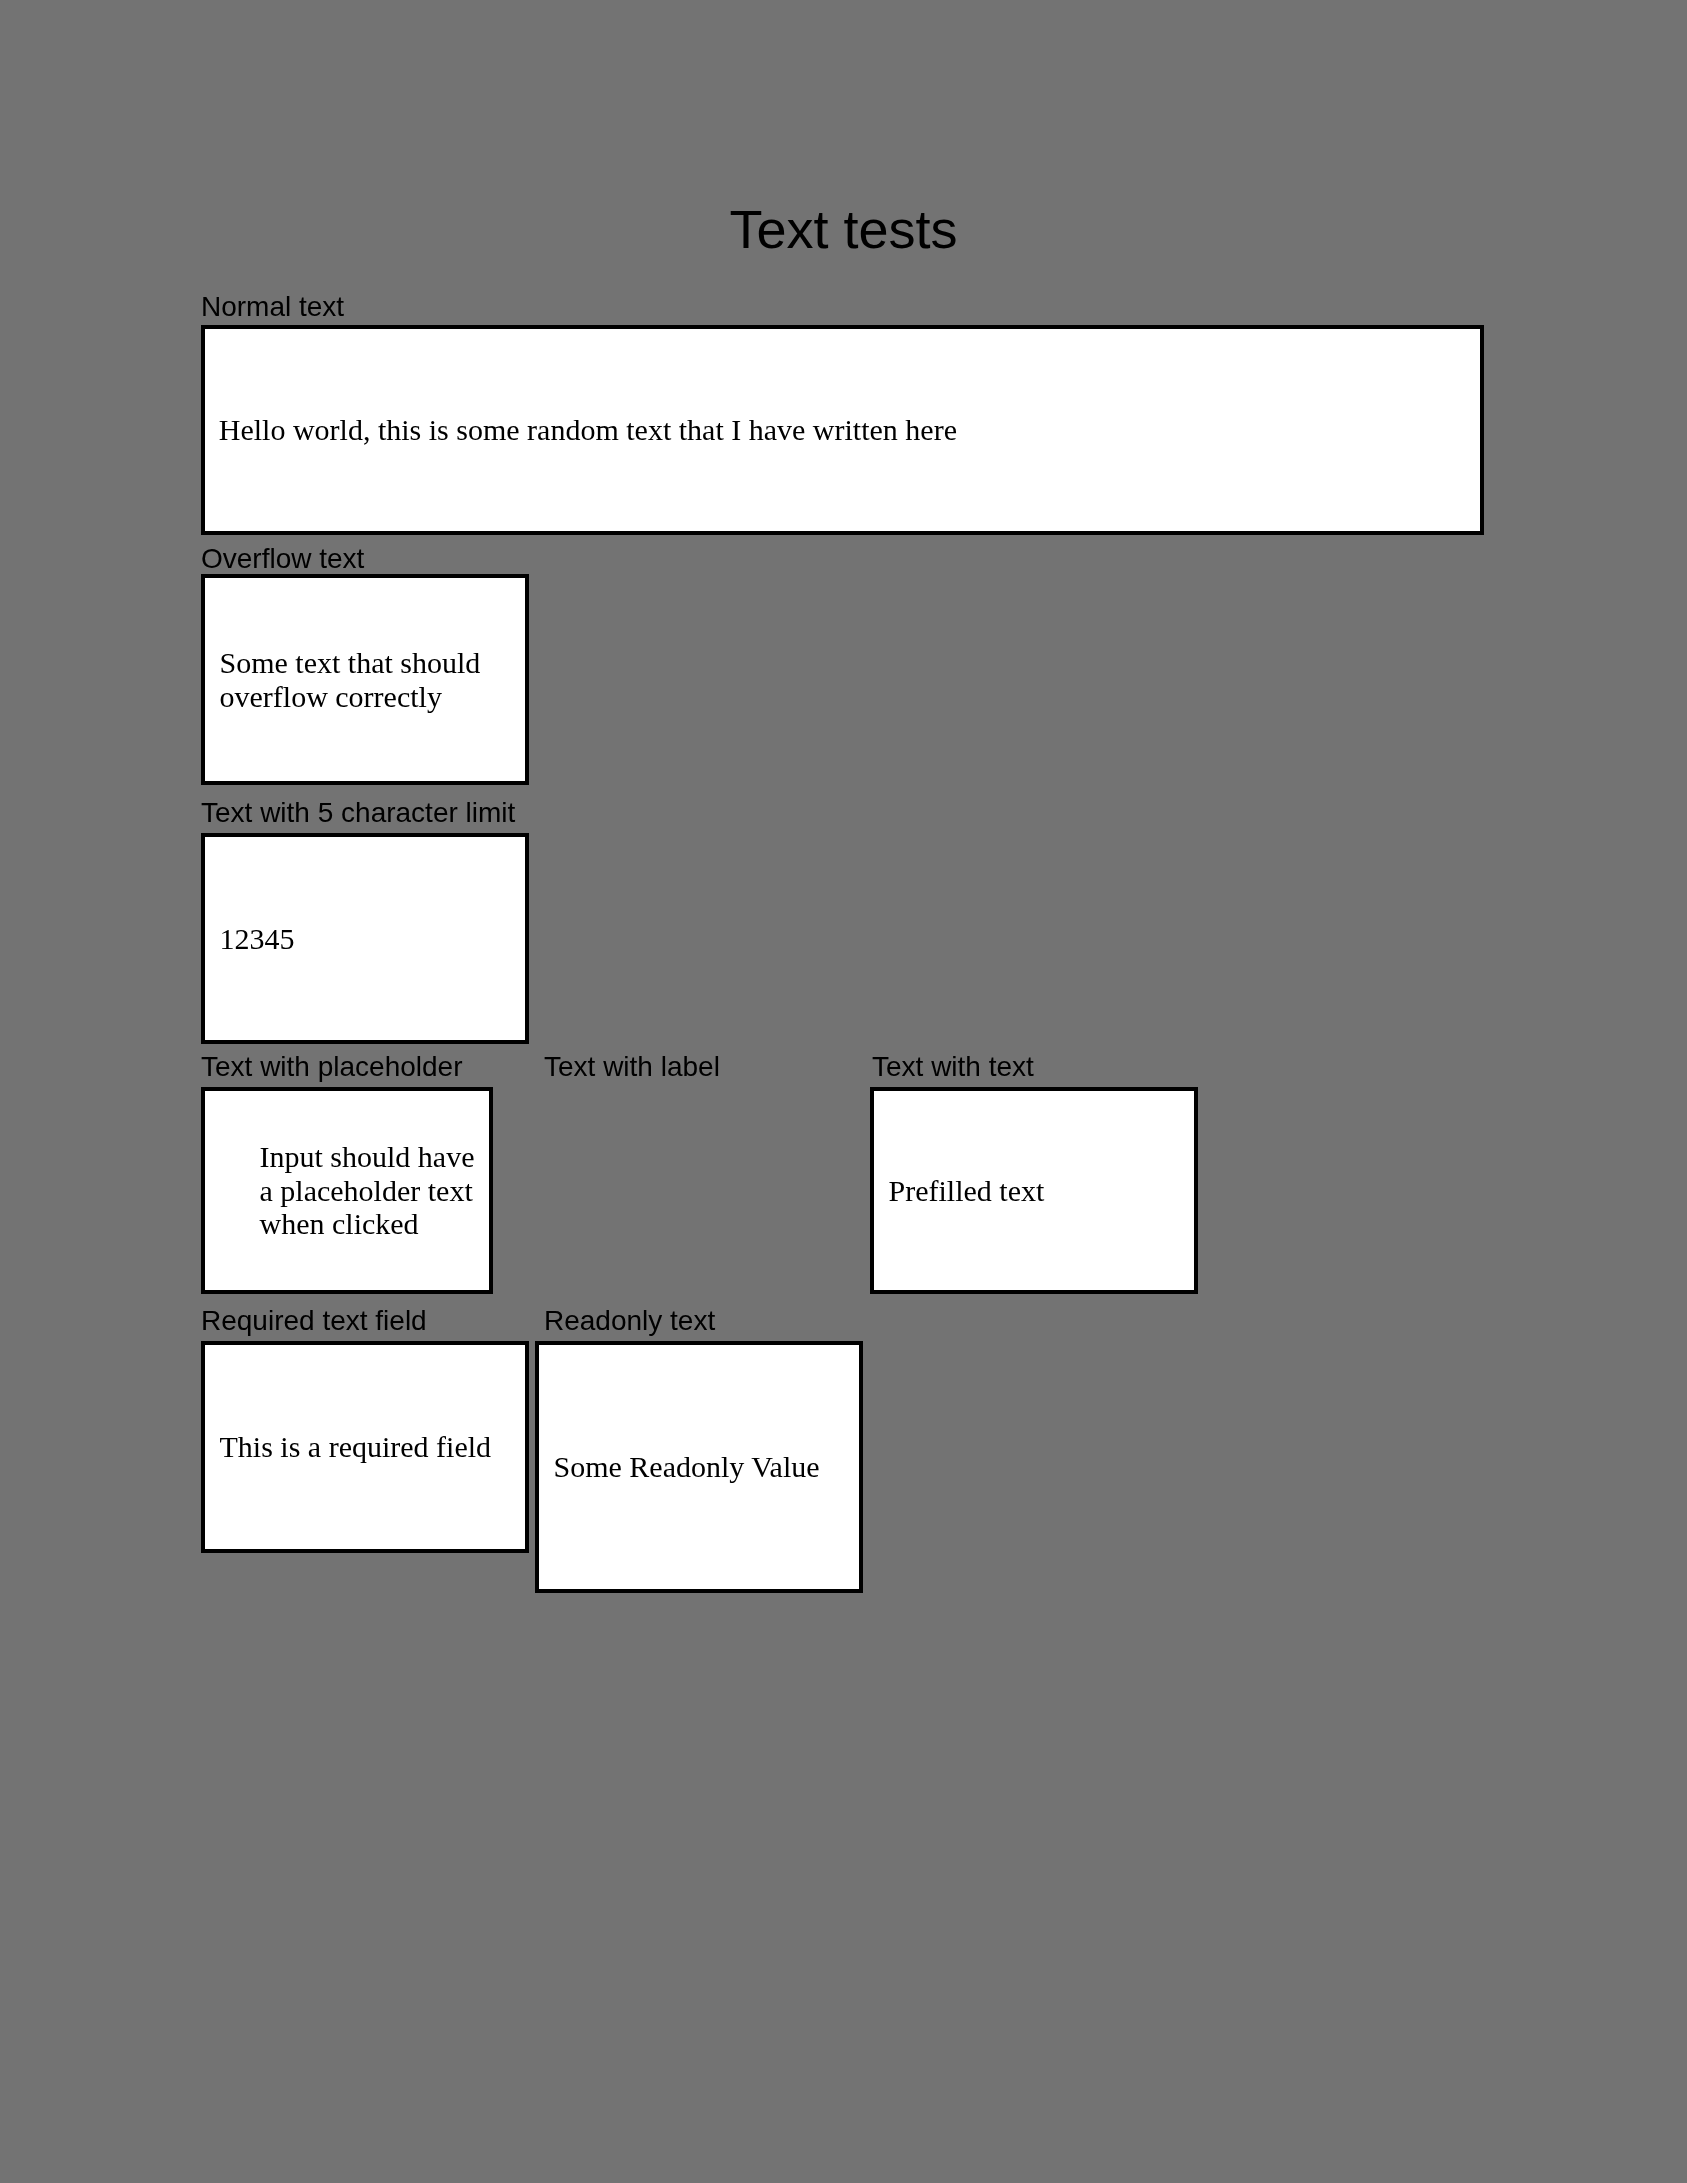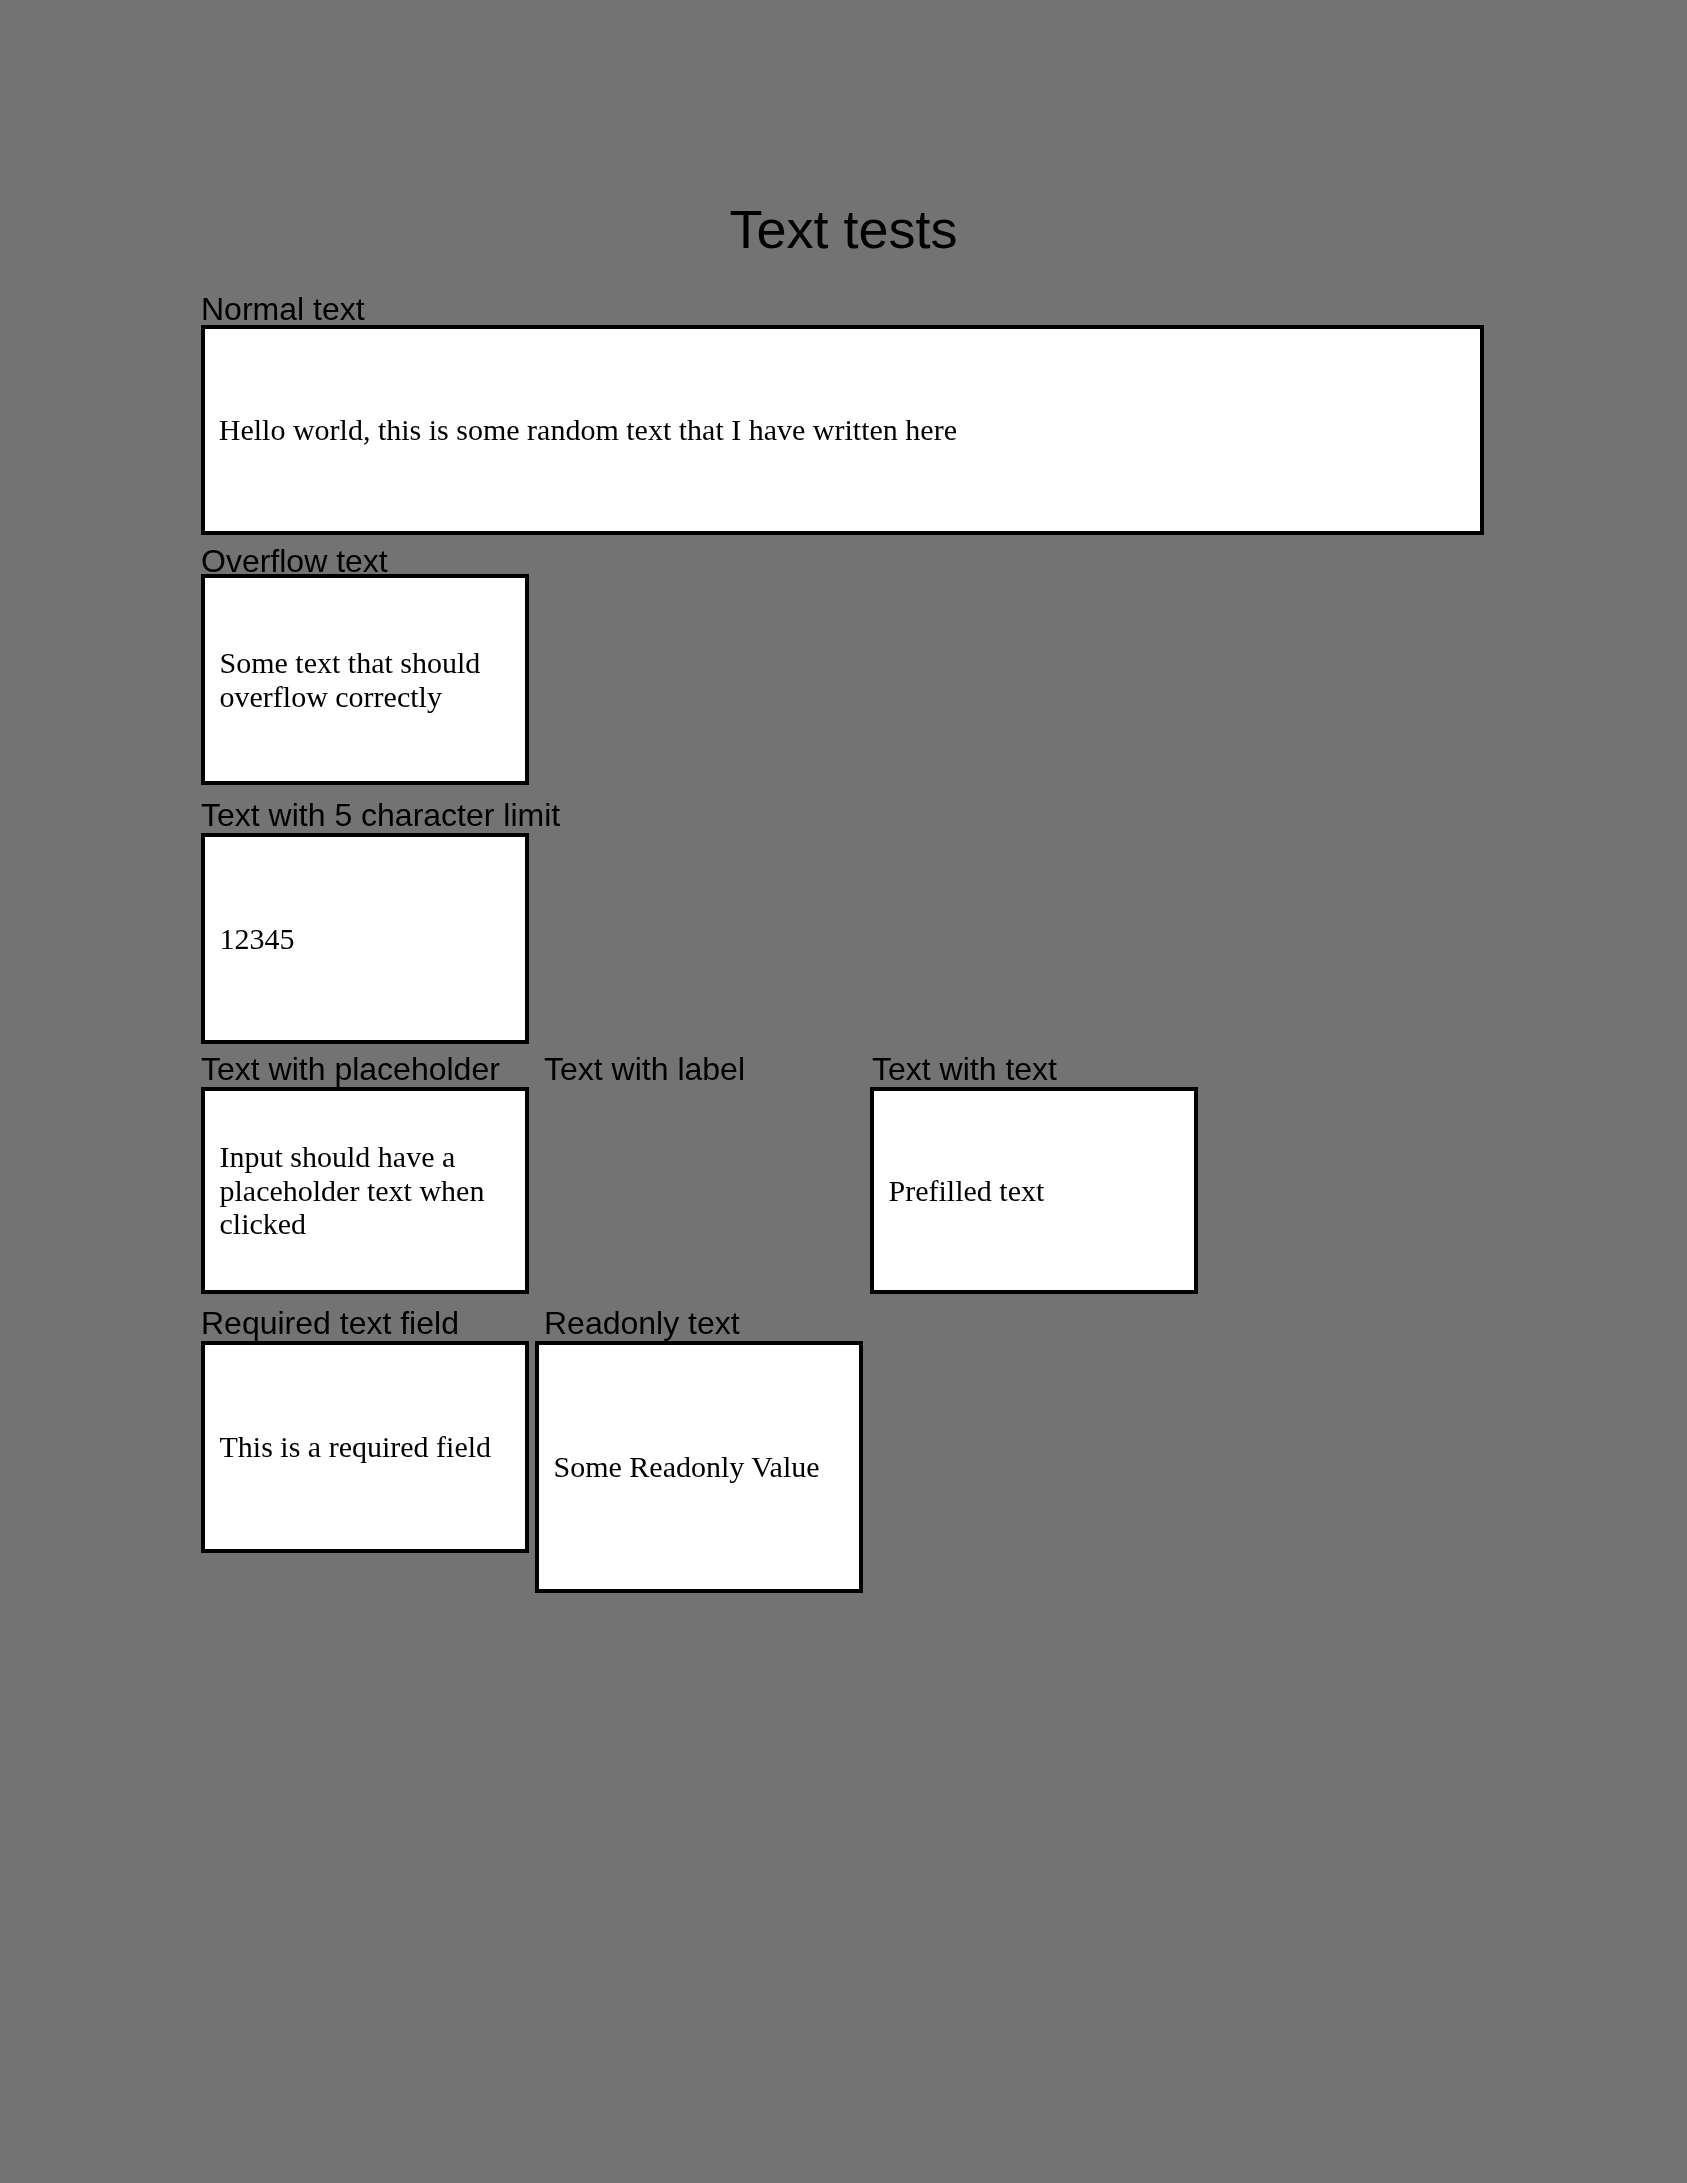--- a/index.html
+++ b/index.html
@@ -22,21 +22,21 @@
     margin: 0;
     text-align: center;
     font-family: "Liberation Sans", sans-serif;
     font-weight: 400;
     font-size: 54px;
     color: #000000;
   }
   .label {
     position: absolute;
     font-family: "Liberation Sans", sans-serif;
-    font-size: 32px;
+    font-size: 28px;
     line-height: 1.1;
     color: #000000;
     white-space: nowrap;
   }
   .box {
     position: absolute;
     box-sizing: border-box;
     border: 4.1px solid #000000;
     background: #ffffff;
     display: flex;
@@ -56,21 +56,21 @@
   
   .lbl-overflow { left: 201px;  top: 544px; }
   .box-overflow { left: 201px;  top: 574px;  width: 328px;  height: 211px; }
   
   .lbl-limit    { left: 201px;  top: 798px; }
   .box-limit    { left: 201px;  top: 833px; width: 328px;  height: 211px; }
   
   .lbl-placeholder { left: 201px;  top: 1052px; }
   .lbl-withlabel   { left: 544px;  top: 1052px; }
   .lbl-withtext    { left: 872px; top: 1052px; }
-  .box-placeholder { left: 201px;  top: 1087px; width: 328px; height: 207px; }
+  .box-placeholder { left: 201px;  top: 1087px; width: 292px; height: 207px; padding-left: 40px; }
   .box-withlabel   { left: 535px;  top: 1087px; width: 328px; height: 207px; }
   .box-withtext    { left: 870px; top: 1087px; width: 328px; height: 207px; }
   
   .lbl-required { left: 201px;  top: 1306px; }
   .lbl-readonly { left: 544px;  top: 1306px; }
   .box-required { left: 201px;  top: 1341px; width: 328px; height: 212px; }
   .box-readonly { left: 535px;  top: 1341px; width: 328px; height: 252px; }
 </style>
 </head>
 <body>

